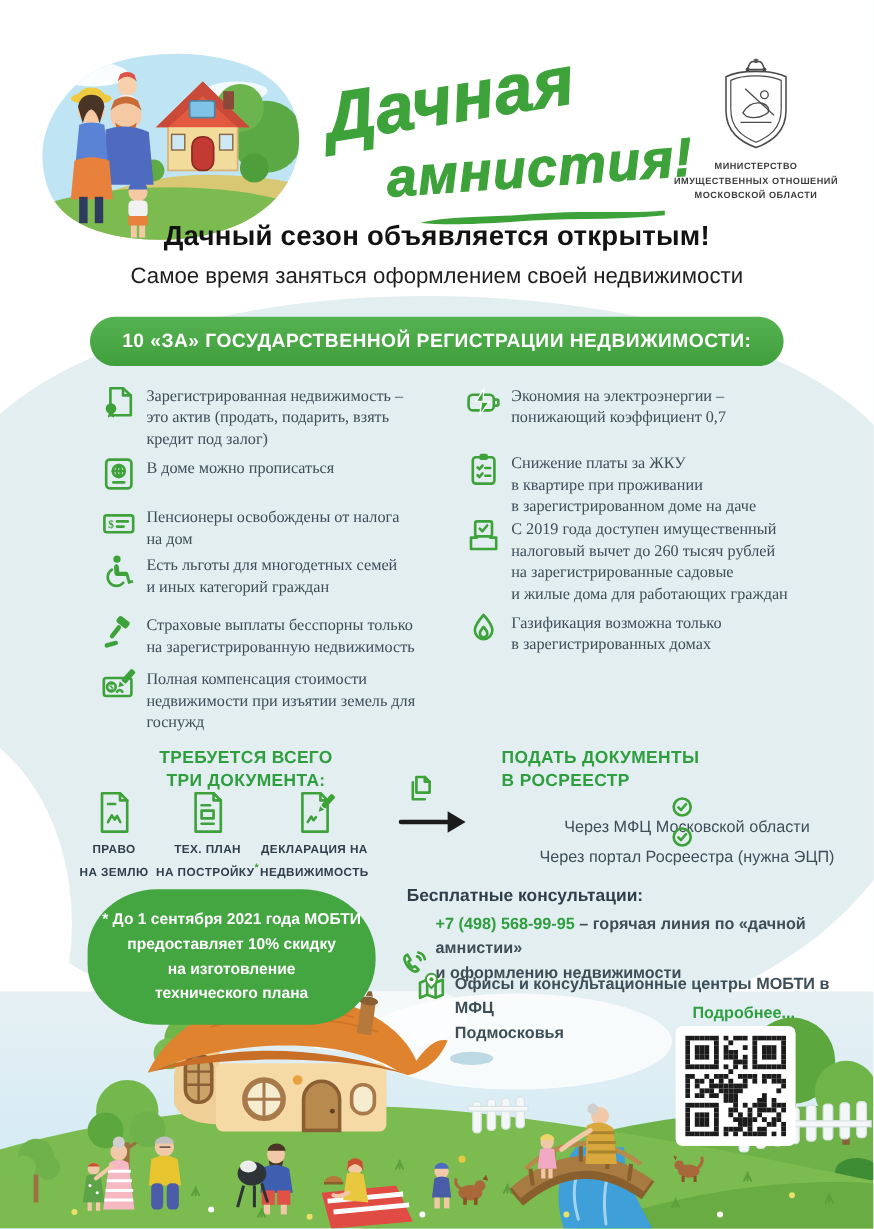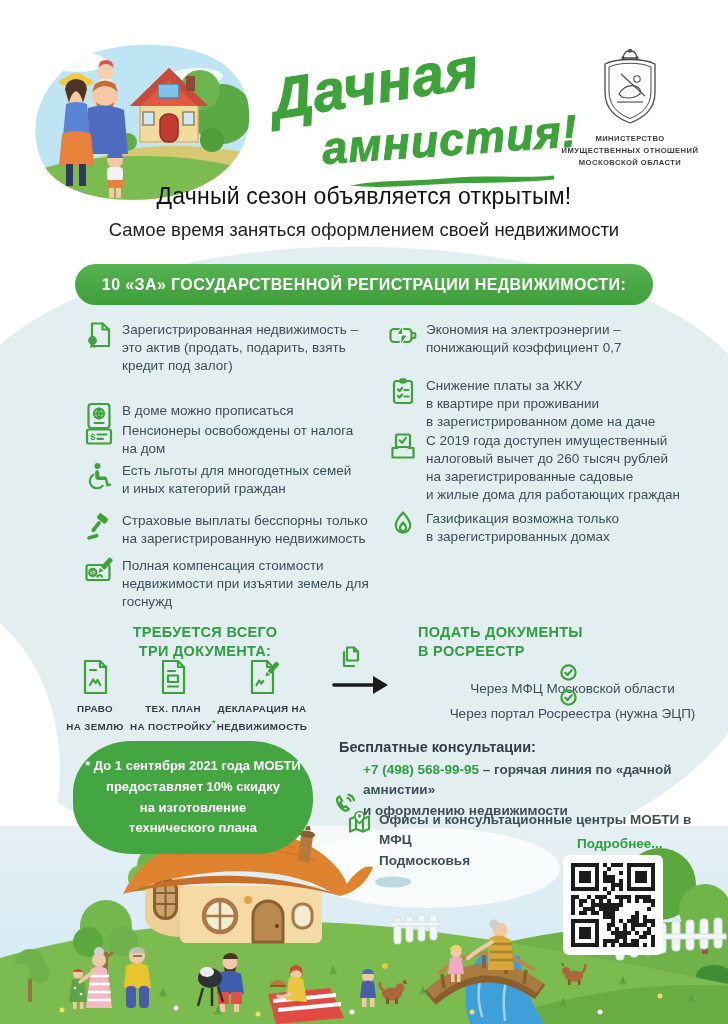--- a/index.html
+++ b/index.html
@@ -15,30 +15,30 @@
   .family-blob{left:32px;top:42px;z-index:2;}
   .title-wrap{left:252px;top:44px;width:330px;height:142px;z-index:2;}
   .title-l1{position:absolute;left:18px;top:6px;font-size:57px;font-weight:bold;font-style:italic;
             color:#3EA23B;-webkit-text-stroke:1.2px #3EA23B;transform:rotate(-9deg);letter-spacing:1px;}
   .title-l2{position:absolute;left:70px;top:70px;font-size:45px;font-weight:bold;font-style:italic;
             color:#3EA23B;-webkit-text-stroke:1px #3EA23B;transform:rotate(-4deg);letter-spacing:1px;}
   .brush{position:absolute;left:96px;top:130px;transform:rotate(-2deg);}
   .ministry{left:548px;top:46px;width:164px;text-align:center;z-index:2;color:#3c3c3c;}
   .ministry svg{margin:0 auto;display:block;}
   .ministry-lines{margin-top:7px;font-size:7.6px;font-weight:bold;letter-spacing:.45px;line-height:1.6;}
-  .headline{left:0;top:183px;width:728px;text-align:center;font-size:23px;font-weight:normal;
+  .headline{left:0;top:183px;width:728px;text-align:center;font-size:23px;font-weight:bold;
             color:#121212;z-index:2;letter-spacing:.2px;}
   .subheadline{left:0;top:219px;width:728px;text-align:center;font-size:18.5px;color:#1e1e1e;z-index:2;}
   
   .banner{left:75px;top:264px;width:578px;height:41px;border-radius:22px;
           background:linear-gradient(180deg,#55B251 0%,#3F9F3B 100%);
           color:#fff;font-weight:bold;font-size:16px;text-align:center;line-height:41px;
           letter-spacing:.4px;z-index:2;}
   
-  .brow{display:flex;align-items:flex-start;z-index:2;}
+  .brow{display:flex;align-items:flex-start;z-index:2;font-family:Liberation Serif, serif;}
   .brow .bicon{flex:0 0 30px;height:30px;}
   .brow .btext{margin:1px 0 0 8px;font-size:13.5px;line-height:1.34;color:#3E4E57;white-space:pre-line;}
   
   .docs-heading{left:85px;top:623px;width:240px;text-align:center;color:#2E9E3F;font-weight:bold;
                 font-size:14.5px;line-height:1.3;letter-spacing:.3px;white-space:pre-line;z-index:2;}
   .doc-item{z-index:2;text-align:center;}
   .doc-item svg{margin:0 auto;display:block;}
   .doc-label{margin-top:6px;font-size:9.8px;font-weight:bold;color:#2F3E49;letter-spacing:.35px;
              line-height:1.5;white-space:pre-line;}
   .doc-label sup{color:#3EA23B;font-size:9px;}
@@ -167,21 +167,21 @@
           <path class="gi" d="M8 3.5h10.5L25 9.5V26H8z"></path>
           <path class="gi" d="M18.5 3.5v6H25" stroke-width="1.8"></path>
           <circle class="gf" cx="8.5" cy="20.5" r="4.4"></circle>
           <path class="gf" d="M6.6 24.2l-.7 4 2.6-1.5 2.6 1.5-.7-4z"></path>
         </svg>
     </span>
     <p class="btext">Зарегистрированная недвижимость –
 это актив (продать, подарить, взять
 кредит под залог)</p>
   </div>
-  <div class="abs brow" style="left:84px;top:401px;width:300px">
+  <div class="abs brow" style="left:84px;top:380px;width:300px">
     <span class="bicon">
       <svg width="30" height="30" viewBox="0 0 30 30">
           <rect class="gi" x="4.5" y="3" width="21" height="24" rx="3"></rect>
           <circle class="gi" cx="15" cy="12.5" r="5" stroke-width="1.7"></circle>
           <path class="gi" d="M10 12.5h10M15 7.5c2.4 2.6 2.4 7.4 0 10c-2.4-2.6-2.4-7.4 0-10z" stroke-width="1.1"></path>
           <path class="gi" d="M10.5 22h9"></path>
         </svg>
     </span>
     <p class="btext">В доме можно прописаться</p>
   </div>

